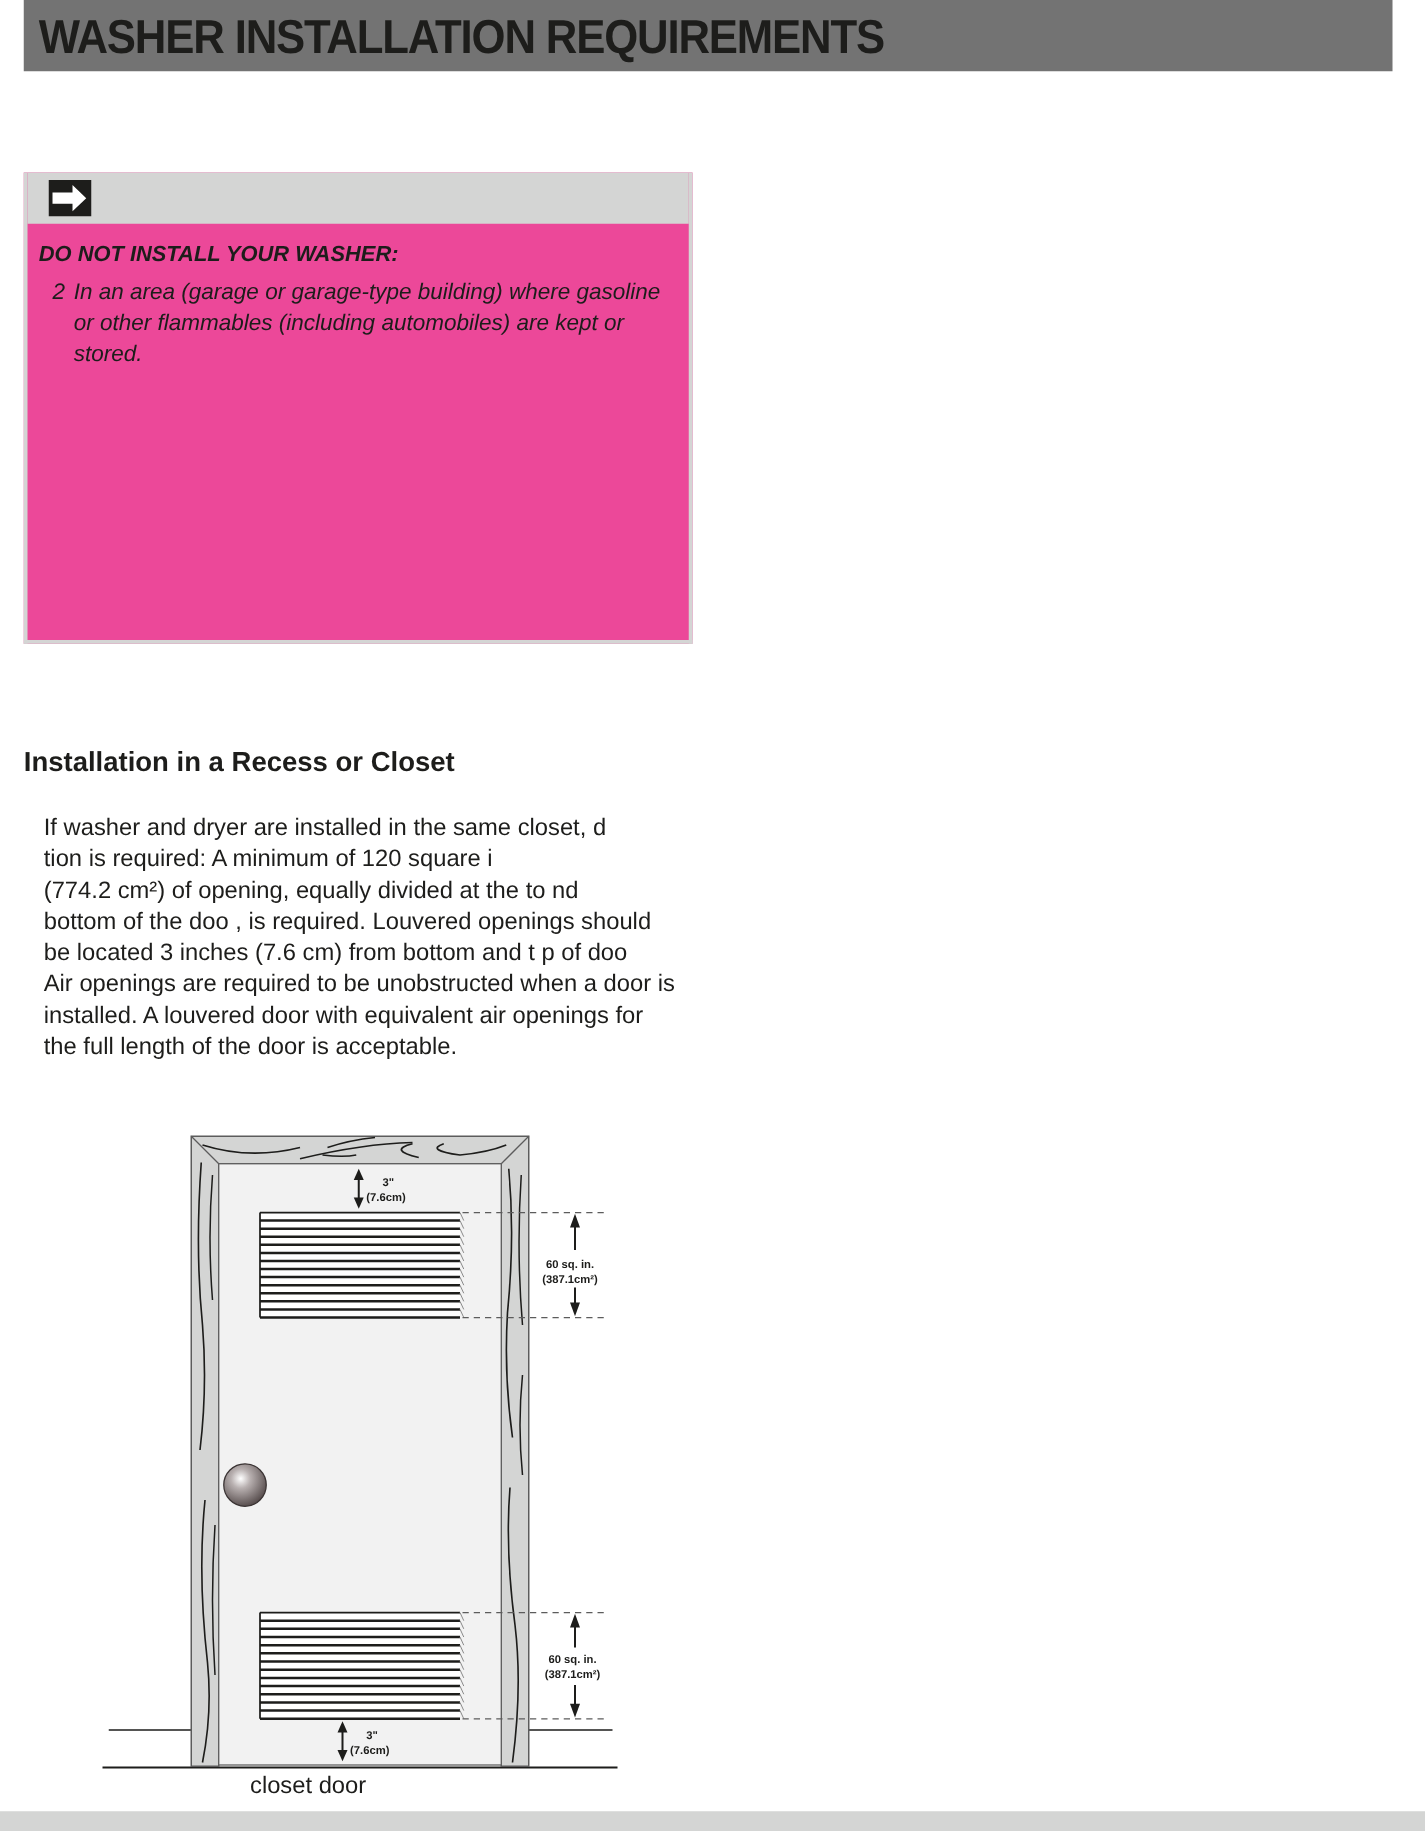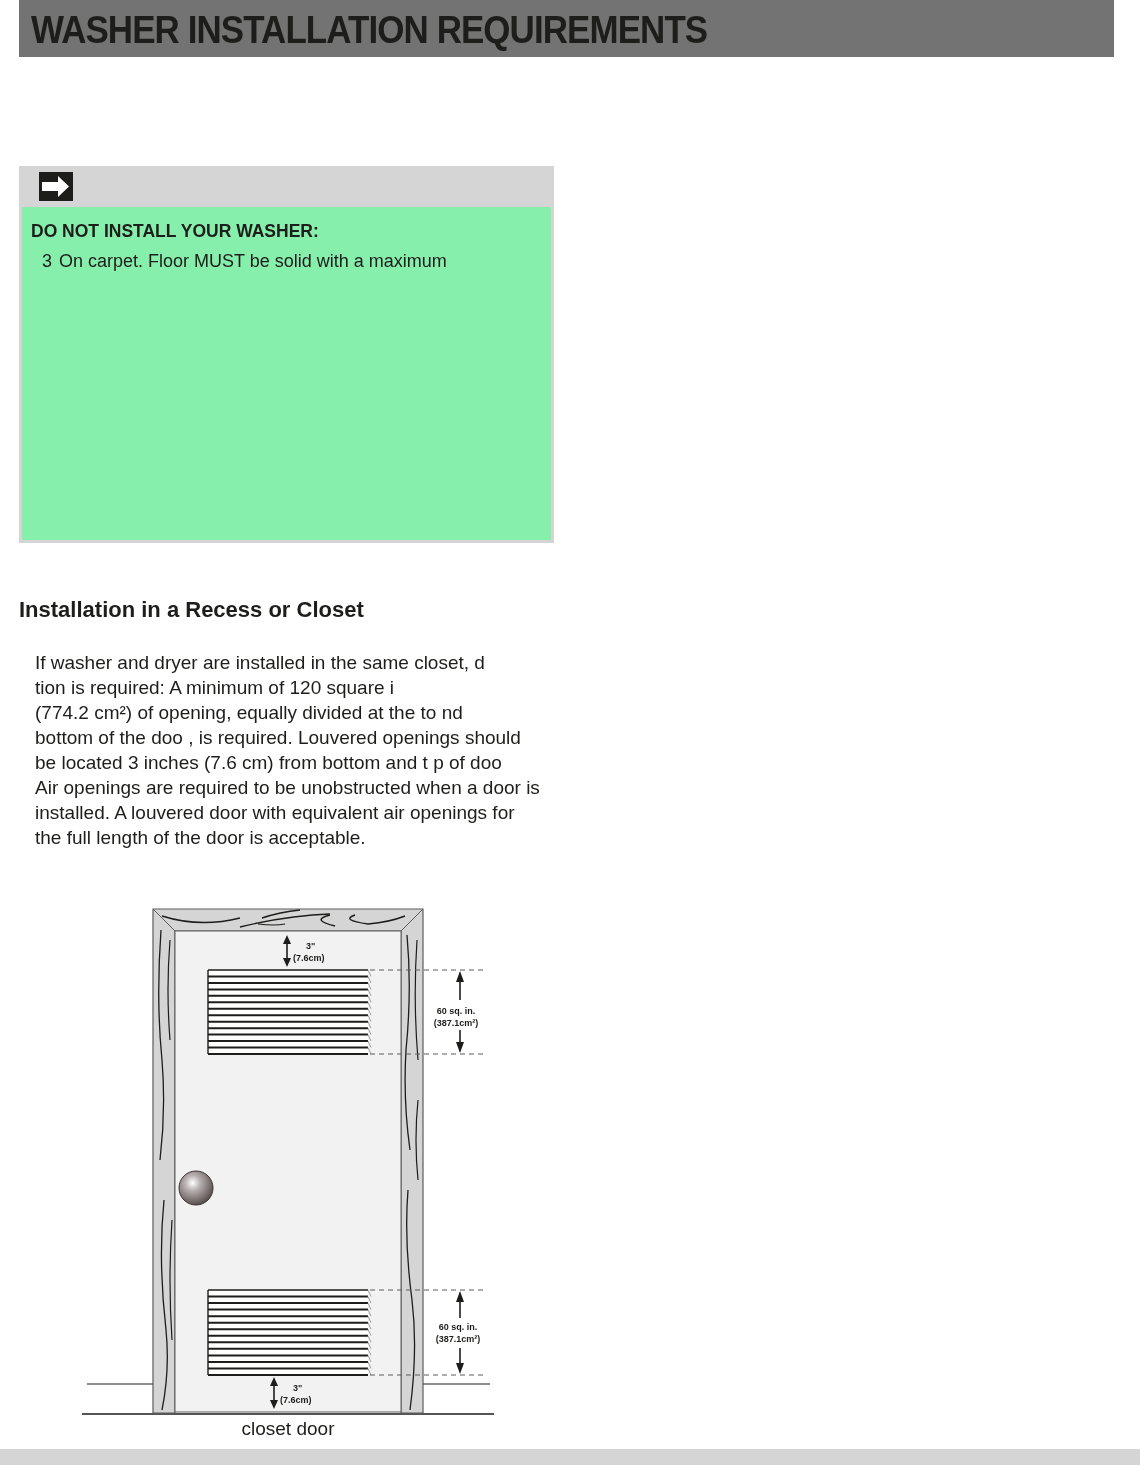--- a/index.html
+++ b/index.html
@@ -3,36 +3,36 @@
 <meta charset="utf-8">
 <style>
   html, body { margin: 0; padding: 0; background: #ffffff; }
   body { width: 1140px; height: 1465px; position: relative; overflow: hidden;
          font-family: "DejaVu Sans", "Liberation Sans", sans-serif; color: #1d1d1b; }
   .title-bar { position: absolute; left: 19px; top: 0; width: 1095px; height: 57px;
                background: #737373; }
   .title-bar h1 { margin: 0; position: absolute; left: 12px; top: 9px; font-size: 38px;
                   font-weight: bold; letter-spacing: -1px; color: #1d1d1b;
                   font-family: "Liberation Sans", sans-serif; transform: scaleX(0.92); transform-origin: left; }
-  .warn-box { position: absolute; left: 19px; top: 166px; width: 529px; height: 374px;
-              border: 3px solid #d4d5d4; border-top: none; background: #86efac; }
+  .warn-box { position: absolute; left: 19px; top: 138px; width: 529px; height: 374px;
+              border: 3px solid #d4d5d4; border-top: none; background: #ec4899; font-style: italic; }
   .warn-head { position: absolute; left: 0; top: 0; width: 100%; height: 41px; background: #d4d5d4; }
   .arrow-icon { position: absolute; left: 17px; top: 6px; width: 34px; height: 29px; background: #1d1d1b; }
   .warn-title { position: absolute; left: 9px; top: 55px; font-size: 17.5px; font-weight: bold;
                 font-family: "Liberation Sans", sans-serif; }
   .warn-list { position: absolute; left: 20px; top: 83px; width: 500px; font-size: 18px;
                line-height: 25px; font-family: "Liberation Sans", sans-serif; }
   .warn-item { margin-bottom: 9px; padding-left: 17px; text-indent: -17px; }
   .warn-item .num { display: inline-block; width: 17px; text-indent: 0; }
   .section-h { position: absolute; left: 19px; top: 597px; font-size: 22px; font-weight: bold;
                font-family: "Liberation Sans", sans-serif; margin: 0; }
   .section-p { position: absolute; left: 19px; top: 634px; width: 530px; font-size: 19px;
                line-height: 25px; font-family: "Liberation Sans", sans-serif; white-space: pre-line; margin: 16px; }
   .diagram { position: absolute; left: 0; top: 880px; }
-  .caption { position: absolute; left: 200px; top: 1418px; width: 176px; text-align: center;
+  .caption { position: absolute; left: 200px; top: 1418px; width: 176px; 
              font-size: 19px; font-family: "Liberation Sans", sans-serif; }
   .footer-bar { position: absolute; left: 0; top: 1449px; width: 1140px; height: 16px; background: #d4d5d4; }
   svg text { font-family: "Liberation Sans", sans-serif; font-weight: bold; }
 </style>
 </head>
 <body>
 
 <div class="title-bar">
   <h1>WASHER INSTALLATION REQUIREMENTS</h1>
 </div>
@@ -40,21 +40,21 @@
 <div class="warn-box">
   <div class="warn-head">
     <div class="arrow-icon">
       <svg width="34" height="29" viewBox="0 0 34 29">
         <polygon points="3,10 19,10 19,4 30,14.5 19,25 19,19 3,19" fill="#ffffff"></polygon>
       </svg>
     </div>
   </div>
   <div class="warn-title">DO NOT INSTALL YOUR WASHER:</div>
   <div class="warn-list">
-    <div class="warn-item"><span class="num">3</span><span>On carpet. Floor MUST be solid with a maximum</span></div>
+    <div class="warn-item"><span class="num">2</span><span>In an area (garage or garage-type building) where gasoline or other flammables (including automobiles) are kept or stored.</span></div>
   </div>
 </div>
 
 <h2 class="section-h">Installation in a Recess or Closet</h2>
 <p class="section-p">If washer and dryer are installed in the same closet, d
            tion is required: A minimum of 120 square i
 (774.2 cm²) of opening, equally divided at the to     nd
 bottom of the doo , is required. Louvered openings should
 be located 3 inches (7.6 cm) from bottom and t  p of doo
 Air openings are required to be unobstructed when a door is

